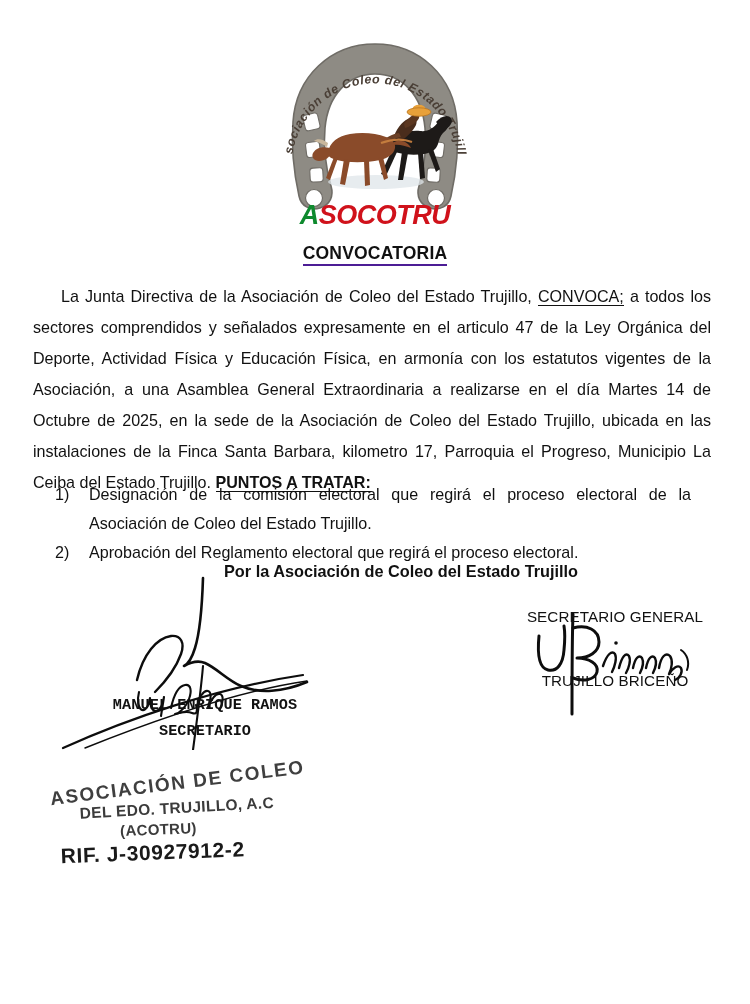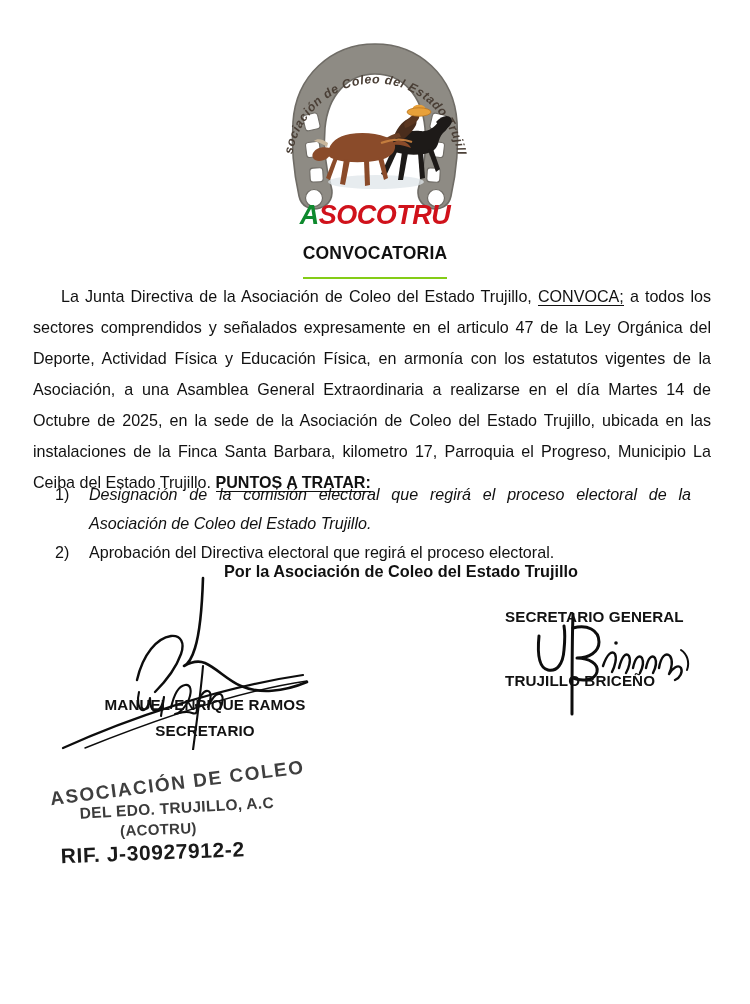--- a/index.html
+++ b/index.html
@@ -44,22 +44,22 @@
   .doc-title {
     position: absolute;
     left: 0; right: 0;
     top: 243px;
     text-align: center;
     font-size: 17.5px;
     font-weight: bold;
     letter-spacing: .2px;
   }
   .doc-title span {
-    border-bottom: 2px solid #84cc16;
-    padding-bottom: 14px;
+    border-bottom: 2px solid #4c1d95;
+    padding-bottom: 1px;
   }
 
   
   .body-block {
     position: absolute;
     left: 33px;
     top: 281px;
     width: 678px;
     font-size: 16.1px;
     line-height: 31px;
@@ -87,40 +87,41 @@
   .point .num {
     flex: 0 0 auto;
     width: 22px;
     text-align: left;
   }
   .point .txt {
     flex: 1 1 auto;
     text-align: justify;
     text-justify: inter-word;
   }
-  .point.p1 .txt { max-width: 602px; font-style: italic; }
+  .point.p1 .txt { max-width: 602px; }
 
   
   .closing {
     position: absolute;
     left: 0; right: 0;
     top: 562px;
     text-align: center;
     font-size: 16.3px;
     font-weight: bold;
     padding-left: 52px;
   }
 
   
   .sig-left {
     position: absolute;
     left: 55px;
     top: 592px;
     width: 330px;
     height: 150px;
+    font-family: Liberation Mono, monospace;
   }
   .sig-left .sig-ink {
     position: absolute;
     left: -10px;
     top: -22px;
     width: 345px;
     height: 180px;
     pointer-events: none;
   }
   .sig-left .names {
@@ -137,23 +138,23 @@
 
   .sig-right {
     position: absolute;
     left: 505px;
     top: 608px;
     width: 220px;
     height: 110px;
   }
   .sig-right .role,
   .sig-right .person {
-    text-align: left;
+    text-align: center;
     font-size: 15.2px;
-    font-weight: bold;
+    font-weight: normal;
     letter-spacing: .1px;
     position: relative;
     z-index: 2;
   }
   .sig-right .role { position: absolute; left: 0; right: 0; top: 0; }
   .sig-right .person { position: absolute; left: 0; right: 0; top: 64px; }
   .sig-right .sig-ink {
     position: absolute;
     left: 10px;
     top: 2px;
@@ -359,21 +360,21 @@
     <p><span>La Junta Directiva de la Asociación de Coleo del Estado Trujillo, </span><span class="em-ul">CONVOCA;</span><span> a todos los sectores comprendidos y señalados expresamente en el articulo 47 de la Ley Orgánica del Deporte, Actividad Física y Educación Física, en armonía con los estatutos vigentes de la Asociación, a una Asamblea General Extraordinaria a realizarse en el día Martes 14 de Octubre de 2025, en la sede de la Asociación de Coleo del Estado Trujillo, ubicada en las instalaciones de la Finca Santa Barbara, kilometro 17, Parroquia el Progreso, Municipio La Ceiba del Estado Trujillo. </span><span class="em-ul2">PUNTOS A TRATAR:</span></p>
   </div>
 
   <div class="points">
     <div class="point p1">
       <span class="num">1)</span>
       <span class="txt">Designación de la comisión electoral que regirá el proceso electoral de la Asociación de Coleo del Estado Trujillo.</span>
     </div>
     <div class="point p2">
       <span class="num">2)</span>
-      <span class="txt">Aprobación del Directiva electoral que regirá el proceso electoral.</span>
+      <span class="txt">Aprobación del Reglamento electoral que regirá el proceso electoral.</span>
     </div>
   </div>
 
   <div class="closing">Por la Asociación de Coleo del Estado Trujillo</div>
 
   <div class="sig-left">
     <svg class="sig-ink" viewBox="0 0 345 180" aria-hidden="true">
       <g fill="none" stroke="#0d0d0d" stroke-linecap="round" stroke-linejoin="round">
 
         <path d="M158 8 C 157 40, 155 62, 150 78 C 147 88, 143 94, 139 96

